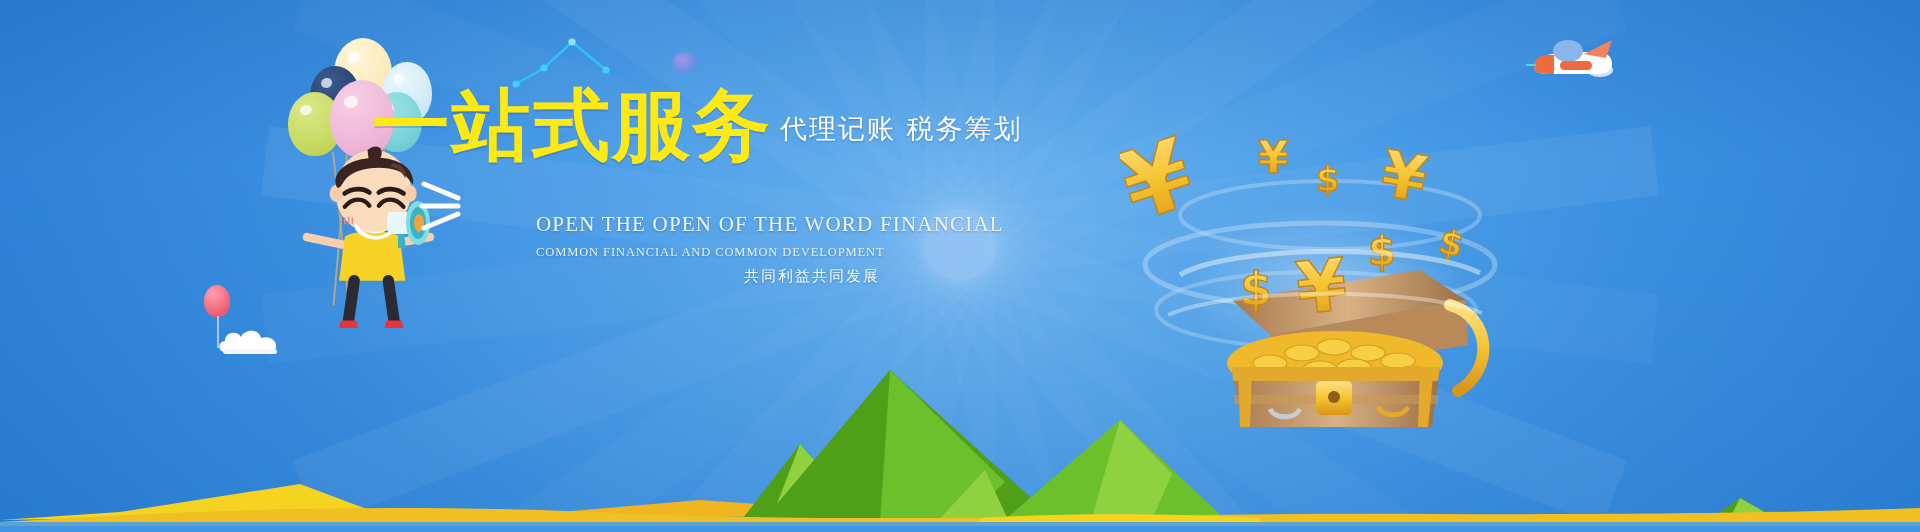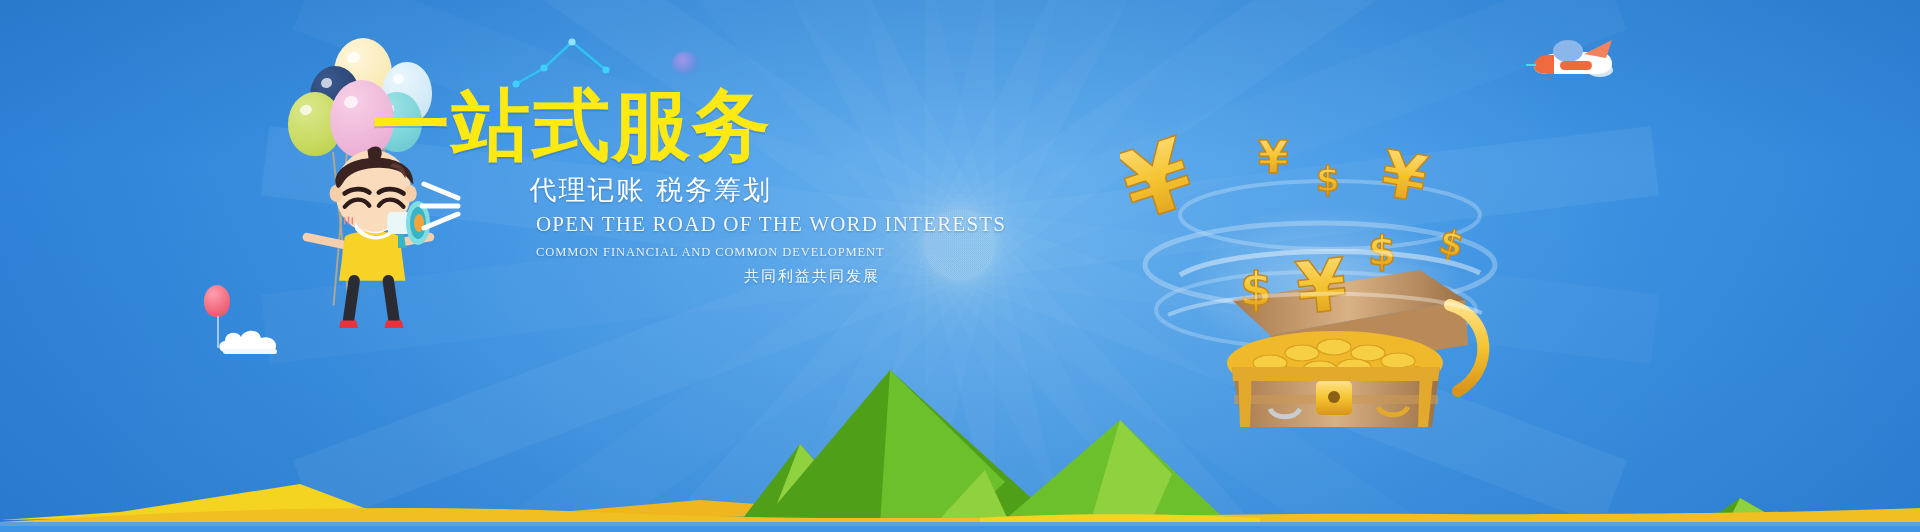--- a/index.html
+++ b/index.html
@@ -64,32 +64,32 @@
   
   .plane { position:absolute; left:1524px; top:34px; }
 
   
   .squiggle { position:absolute; left:510px; top:30px; }
 
   
   .treasure { position:absolute; left:1120px; top:95px; width:420px; height:340px; }
 
   
-  .headline-wrap { position:absolute; left:372px; top:86px; display:flex; align-items:flex-end;flex-direction:column; }
+  .headline-wrap { position:absolute; left:372px; top:86px; display:flex; align-items:center; }
   .headline {
     font-size: 78px;
     line-height: 1;
     font-weight: 700;
     color: #ffe912;
     letter-spacing: 2px;
     font-family: "DejaVu Sans", sans-serif;
     text-shadow: 0 2px 0 rgba(20,70,130,.22);
     white-space: nowrap;
   }
-  .side-text { margin-left: 14px; margin-top: 8px; }
+  .side-text { margin-left: 8px; margin-top: 8px; }
   .side-top {
     font-size: 27px;
     color: #ffffff;
     letter-spacing: 2px;
     white-space: nowrap;
     font-family: "DejaVu Sans", sans-serif;
     text-shadow: 0 1px 2px rgba(15,60,120,.35);
   }
   .side-bottom {
     margin-top: 6px;
@@ -262,21 +262,21 @@
   </svg>
 
   <div class="headline-wrap">
     <div class="headline">一站式服务</div>
     <div class="side-text">
       <div class="side-top">代理记账 税务筹划</div>
     </div>
   </div>
 
   <div class="sub-block">
-    <div class="sub-en1">OPEN THE ROAD OF THE WORD INTERESTS</div>
+    <div class="sub-en1">OPEN THE OPEN OF THE WORD FINANCIAL</div>
     <div class="sub-en2">COMMON FINANCIAL AND COMMON DEVELOPMENT</div>
     <div class="sub-cn">共同利益共同发展</div>
   </div>
 
   <svg class="treasure" viewBox="0 0 420 340">
     <defs>
       <linearGradient id="goldG" x1="0" y1="0" x2="0" y2="1">
         <stop offset="0" stop-color="#ffe28a"></stop>
           <stop offset="0.5" stop-color="#f5c32f"></stop>
           <stop offset="1" stop-color="#d9941a"></stop>

